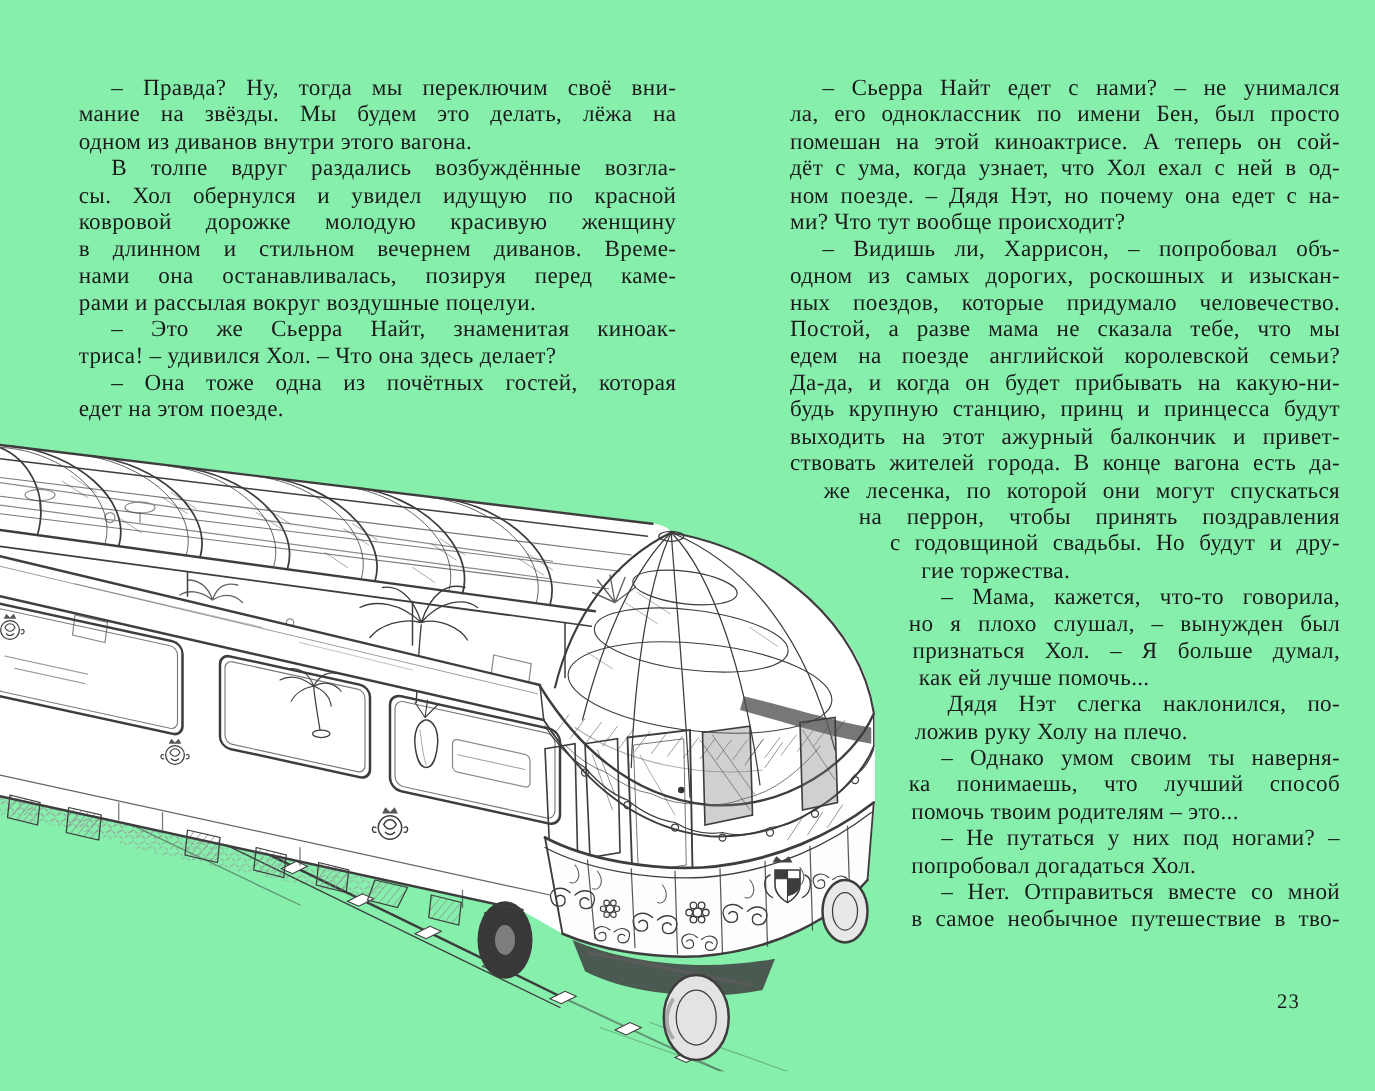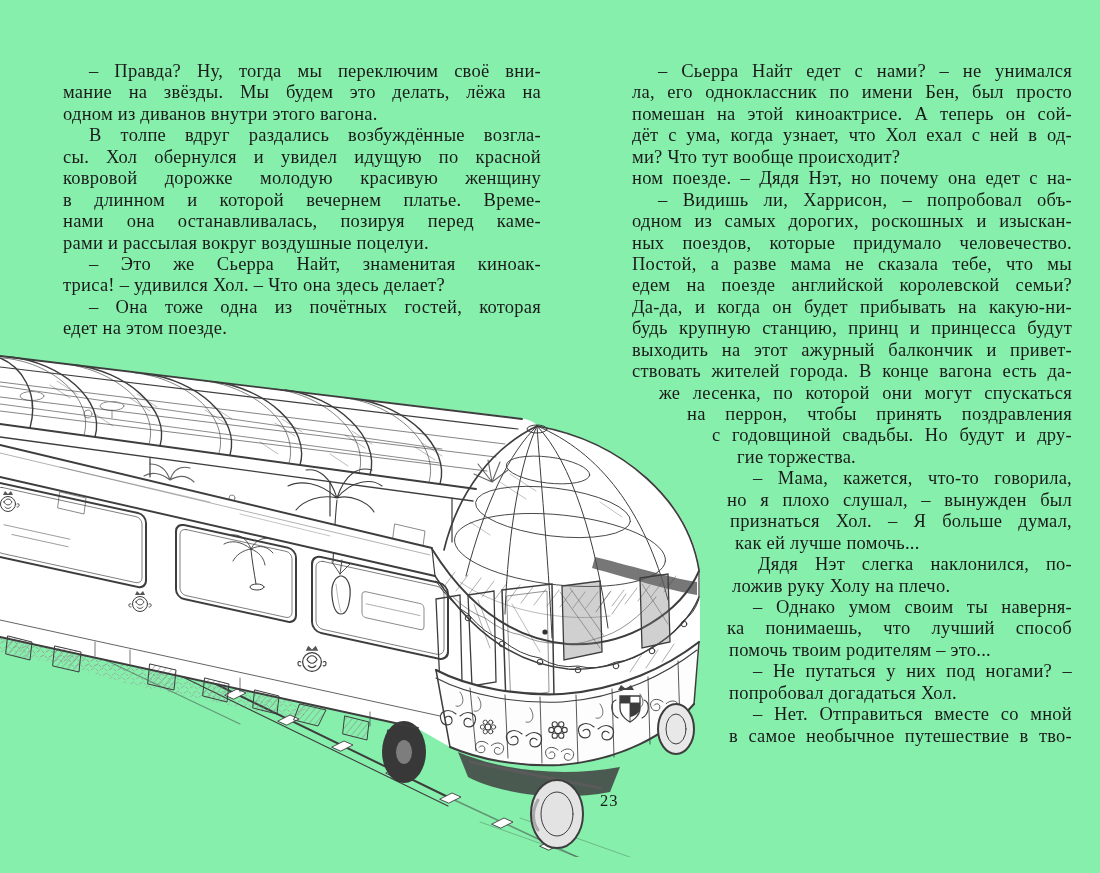--- a/index.html
+++ b/index.html
@@ -24,51 +24,51 @@
     text-align:justify;
     text-align-last:justify;
     white-space:nowrap;
     height:21.45px;
     overflow:visible;
   }
   .line.p{text-indent:26px;}
   .line.e{text-align-last:left;white-space:normal;}
   #pagenum{
     position:absolute;left:600px;top:791px;width:440px;
-    text-align:left;font-size:16.5px;letter-spacing:1px;
+    text-align:right;font-size:16.5px;letter-spacing:1px;
   }
   #illo{position:absolute;left:0;top:352px;width:700px;height:505px;}
 </style>
 </head>
 <body>
 
 <div class="page">
 
   <div class="col" id="leftcol">
       <div class="line p">– Правда? Ну, тогда мы переключим своё вни-</div>
       <div class="line">мание на звёзды. Мы будем это делать, лёжа на</div>
       <div class="line e">одном из диванов внутри этого вагона.</div>
       <div class="line p">В толпе вдруг раздались возбуждённые возгла-</div>
       <div class="line">сы. Хол обернулся и увидел идущую по красной</div>
       <div class="line">ковровой дорожке молодую красивую женщину</div>
-      <div class="line">в длинном и которой вечернем платье. Време-</div>
+      <div class="line">в длинном и стильном вечернем диванов. Време-</div>
       <div class="line">нами она останавливалась, позируя перед каме-</div>
       <div class="line e">рами и рассылая вокруг воздушные поцелуи.</div>
       <div class="line p">– Это же Сьерра Найт, знаменитая киноак-</div>
       <div class="line e">триса! – удивился Хол. – Что она здесь делает?</div>
       <div class="line p">– Она тоже одна из почётных гостей, которая</div>
       <div class="line e">едет на этом поезде.</div>
     </div>
   <div class="col" id="rightcol">
       <div class="line p">– Сьерра Найт едет с нами? – не унимался</div>
       <div class="line">ла, его одноклассник по имени Бен, был просто</div>
       <div class="line">помешан на этой киноактрисе. А теперь он сой-</div>
       <div class="line">дёт с ума, когда узнает, что Хол ехал с ней в од-</div>
+      <div class="line">ном поезде. – Дядя Нэт, но почему она едет с на-</div>
       <div class="line e">ми? Что тут вообще происходит?</div>
-      <div class="line">ном поезде. – Дядя Нэт, но почему она едет с на-</div>
       <div class="line p">– Видишь ли, Харрисон, – попробовал объ-</div>
       <div class="line">одном из самых дорогих, роскошных и изыскан-</div>
       <div class="line">ных поездов, которые придумало человечество.</div>
       <div class="line">Постой, а разве мама не сказала тебе, что мы</div>
       <div class="line">едем на поезде английской королевской семьи?</div>
       <div class="line">Да-да, и когда он будет прибывать на какую-ни-</div>
       <div class="line">будь крупную станцию, принц и принцесса будут</div>
       <div class="line">выходить на этот ажурный балкончик и привет-</div>
       <div class="line">ствовать жителей города. В конце вагона есть да-</div>
       <div class="line" style="margin-left: 27px; width: 413px;">же лесенка, по которой они могут спускаться</div>

